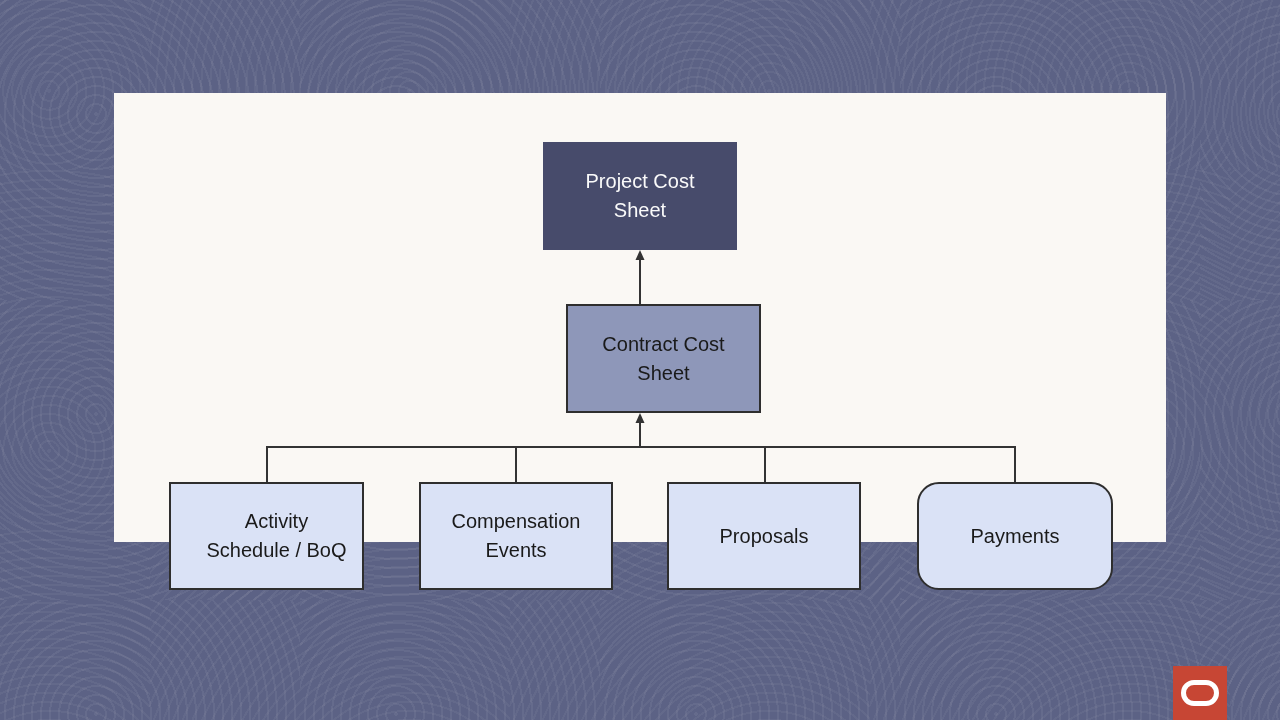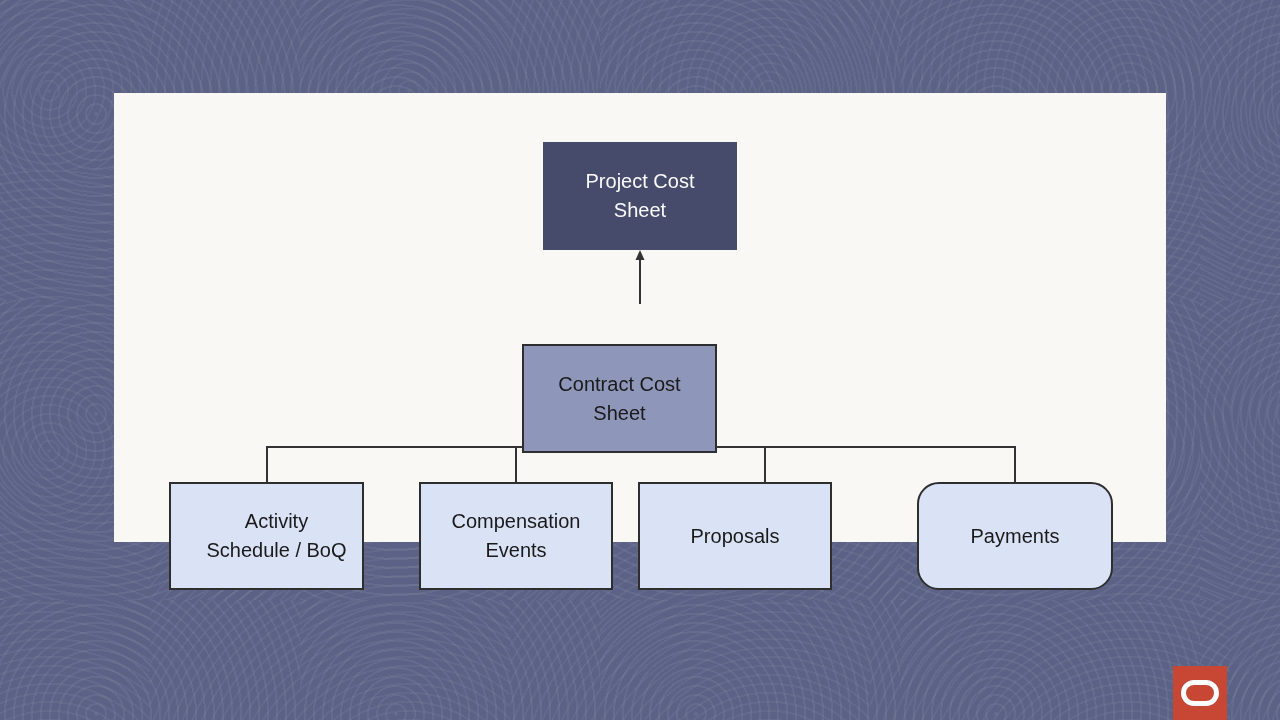--- a/index.html
+++ b/index.html
@@ -34,30 +34,30 @@
   .node{
     position:absolute;display:flex;align-items:center;justify-content:center;
     text-align:center;font-size:20px;line-height:29px;color:#1a1a1a;
   }
   .node .label{display:inline-block;max-width:150px;}
   .node-root{
     left:429px;top:49px;width:194px;height:108px;
     background:var(--node-root);color:#fafafa;
   }
   .node-mid{
-    left:408px;top:211px;width:195px;height:109px;
-    background:var(--node-mid);border:2px solid var(--node-border);margin-top:40px;
+    left:452px;top:211px;width:195px;height:109px;
+    background:var(--node-mid);border:2px solid var(--node-border);
   }
   .node-leaf{
     top:389px;height:108px;
     background:var(--node-leaf);border:2px solid var(--node-border);
   }
   .leaf-0{left:55px;width:195px;padding-left:20px;}
   .leaf-1{left:305px;width:194px;}
-  .leaf-2{left:524px;width:194px;}
+  .leaf-2{left:553px;width:194px;}
   .leaf-3{left:803px;width:196px;border-radius:22px;}
 
   .connectors{position:absolute;left:0;top:0;width:1052px;height:548px;pointer-events:none;}
   .connectors line{stroke:var(--connector);stroke-width:2px;}
   .connectors polygon{fill:var(--connector);}
 
   .logo{
     position:absolute;left:1173px;top:666px;width:54px;height:54px;
     background:var(--logo-red);
     display:flex;align-items:center;justify-content:center;

